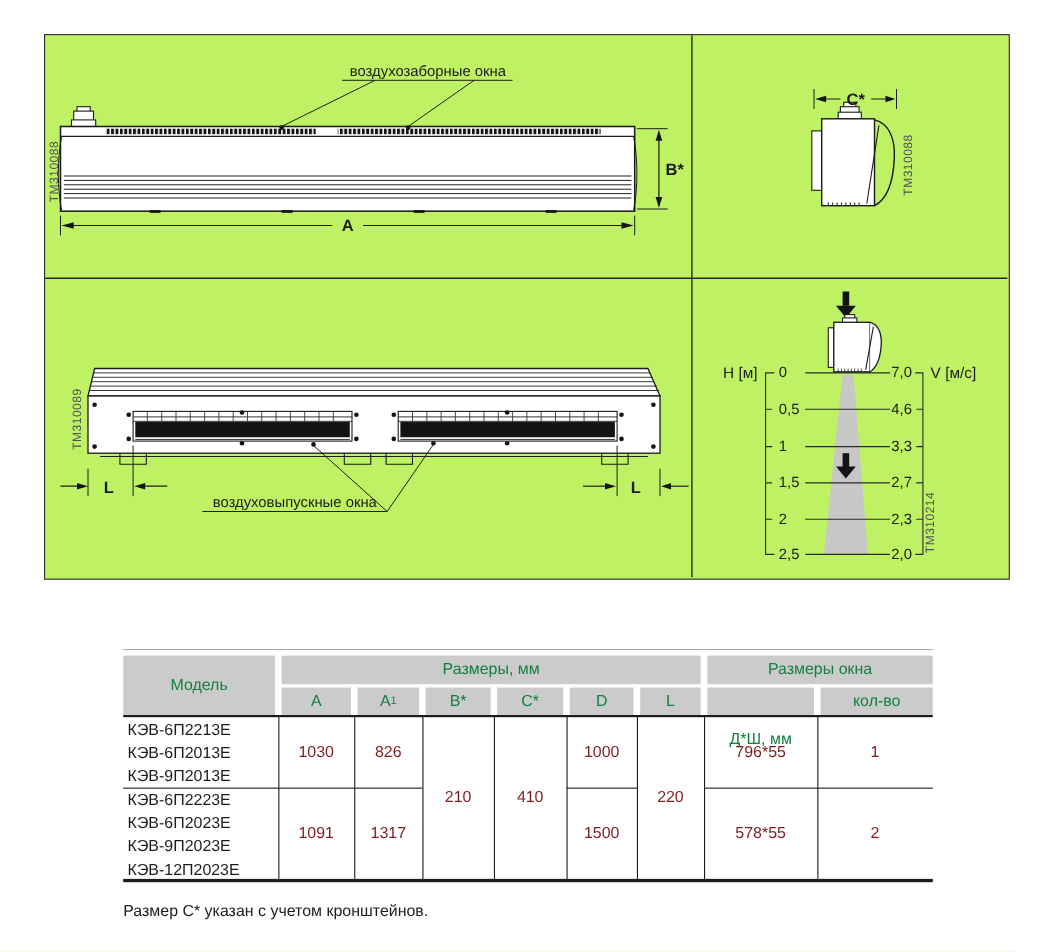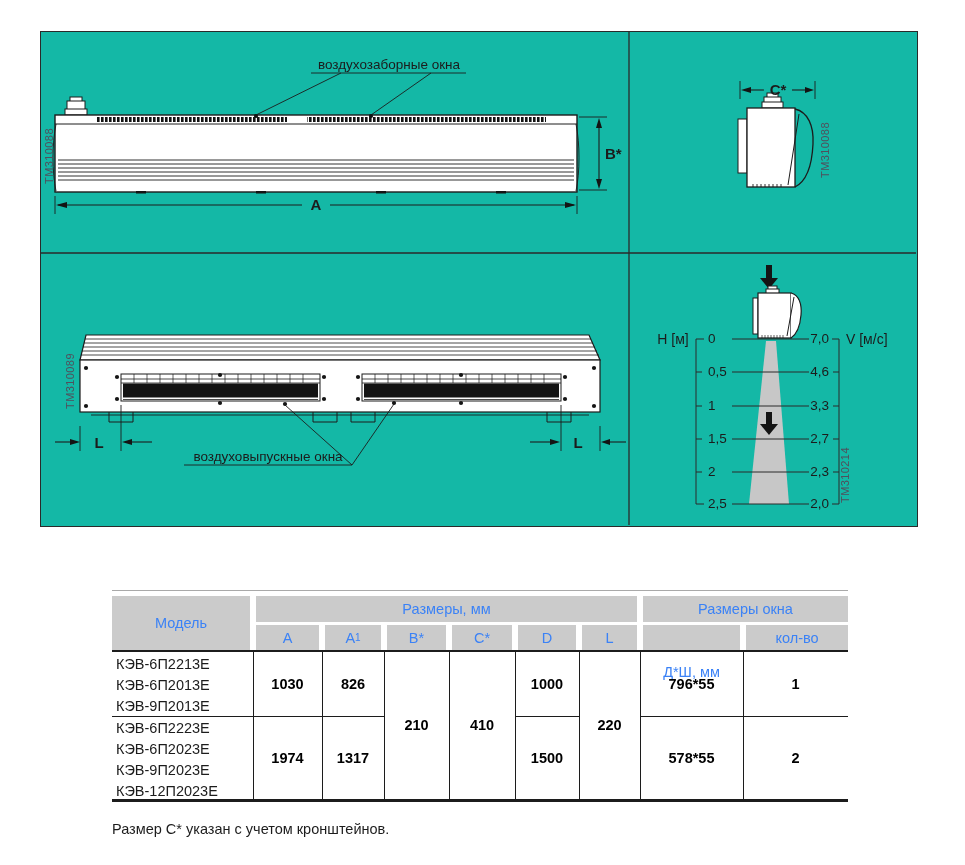--- a/index.html
+++ b/index.html
@@ -1,33 +1,33 @@
 <!DOCTYPE html>
 <html><head>
 <meta charset="utf-8">
 <style>
   html,body{margin:0;padding:0;background:#fff;}
   .page{position:relative;width:965px;height:865px;background:#fff;
         font-family:"Liberation Sans",sans-serif;color:#1c1c1c;overflow:hidden;}
   .frame{position:absolute;left:40px;top:31px;width:878px;height:496px;
-         border:1.5px solid #2a2a2a;box-sizing:border-box;background:#14b8a6;}
+         border:1.5px solid #2a2a2a;box-sizing:border-box;background:#bef264;}
   .frame svg{position:absolute;left:0;top:0;}
   svg text{font-family:"Liberation Sans",sans-serif;fill:#1c1c1c;}
   .tm{font-size:11px;fill:#50505c;letter-spacing:.4px;}
   .anno{font-size:13.5px;}
   .dim{font-size:15px;font-weight:bold;}
   .axis{font-size:14px;}
   .tick{font-size:13.5px;}
   
   .gray{position:absolute;background:#cbcbcb;}
   .tline{position:absolute;background:#1c1c1c;}
   .tc{position:absolute;display:flex;align-items:center;justify-content:center;
-      font-size:14.5px;color:#000000;font-weight:bold;}
+      font-size:14.5px;color:#7f1d1d;}
   .hc{position:absolute;display:flex;align-items:center;justify-content:center;
-      font-size:14.5px;color:#3b82f6;}
+      font-size:14.5px;color:#15803d;}
   .mc{position:absolute;font-size:14.5px;color:#1c1c1c;text-align:left;}
   .mc div{line-height:21px;}
   .note{position:absolute;font-size:14.5px;color:#1c1c1c;white-space:nowrap;}
   sub{font-size:10px;}
 </style>
 </head>
 <body>
 
 <div class="page">
 
@@ -394,21 +394,21 @@
     <div class="tc" style="left:384px;top:651px;width:65px;height:148px;">210</div>
     <div class="tc" style="left:449px;top:651px;width:66px;height:148px;">410</div>
     <div class="tc" style="left:579px;top:651px;width:61px;height:148px;">220</div>
 
     <div class="mc" style="left:116px;top:718px;">
       <div>КЭВ-6П2223Е</div>
       <div>КЭВ-6П2023Е</div>
       <div>КЭВ-9П2023Е</div>
       <div>КЭВ-12П2023Е</div>
     </div>
-    <div class="tc" style="left:253px;top:717px;width:69px;height:82px;">1974</div>
+    <div class="tc" style="left:253px;top:717px;width:69px;height:82px;">1091</div>
     <div class="tc" style="left:322px;top:717px;width:62px;height:82px;">1317</div>
     <div class="tc" style="left:515px;top:717px;width:64px;height:82px;">1500</div>
     <div class="tc" style="left:640px;top:717px;width:103px;height:82px;">578*55</div>
     <div class="tc" style="left:743px;top:717px;width:105px;height:82px;">2</div>
   </div>
 
   <div class="note" style="left:112px;top:821px;">Размер C* указан с учетом кронштейнов.</div>
 
 </div>
 

